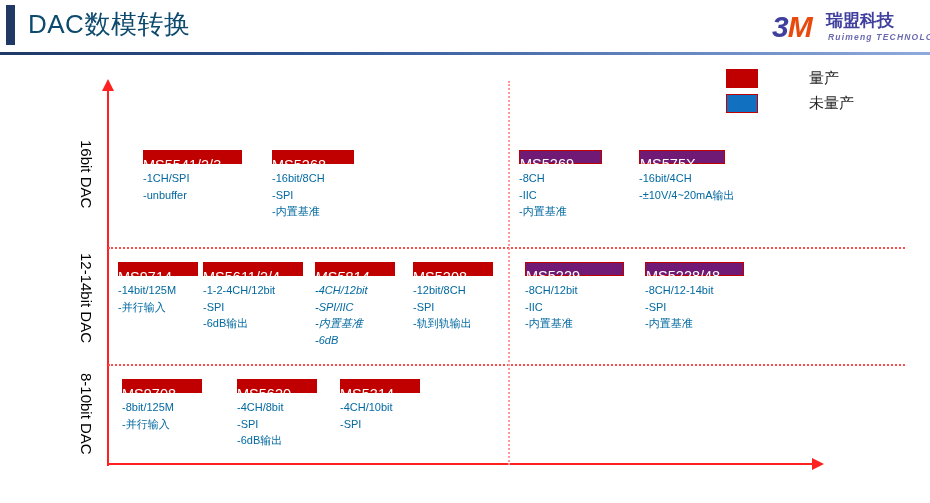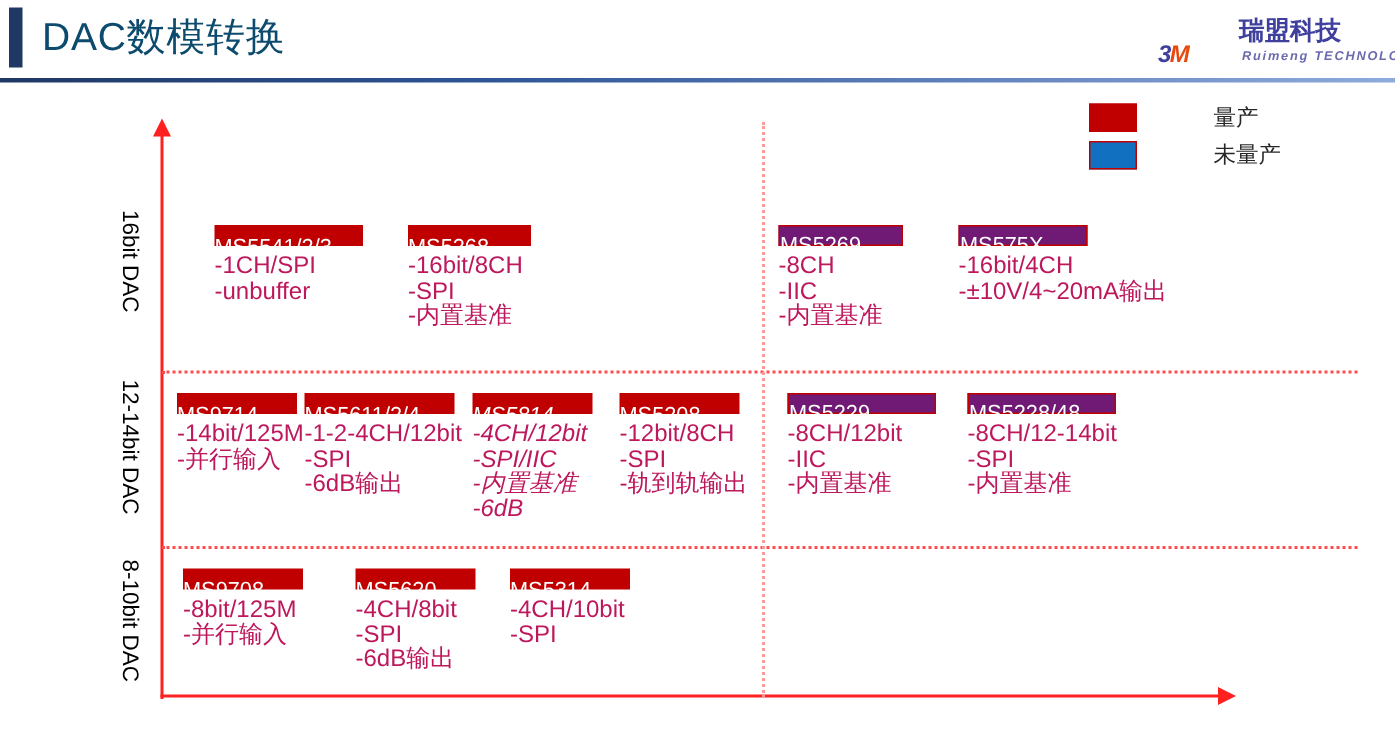--- a/index.html
+++ b/index.html
@@ -27,22 +27,22 @@
     letter-spacing:0.5px; white-space:nowrap;
   }
   #header-rule {
     position:absolute; left:0; top:52px; width:930px; height:3px;
     background: linear-gradient(to right, #1f3864 0%, #2f5597 35%, #8faadc 100%);
   }
 
   
   #logo { position:absolute; right:10px; top:8px; width:148px; height:38px; }
   #logo-mark {
-    position:absolute; left:0; top:20px;
-    font-size:16px; font-weight:bold; font-style:italic;
+    position:absolute; left:0; top:2px;
+    font-size:30px; font-weight:bold; font-style:italic;
     color:#e8490f; letter-spacing:-1px;
   }
   #logo-mark .blue { color:#3f3f9e; }
   #logo-cn {
     position:absolute; left:54px; top:1px;
     font-size:17px; font-weight:bold; color:#3f3f9e;
     letter-spacing:0px; white-space:nowrap;
   }
   #logo-en {
     position:absolute; left:56px; top:24px;
@@ -102,21 +102,21 @@
   .card { position:absolute; }
   .chip {
     color:#ffffff; font-size:14.5px;
     text-align:left; line-height:30px; height:14px;
     white-space:nowrap;
   }
   .chip.red  { background:#c00000; }
   .chip.blue { background:#701a75; border:1.5px solid #c00000; line-height:27px; }
   .specs {
     margin-top:6px;
-    font-size:16px; color:#be185d;
+    font-size:11px; color:#0369a1;
     line-height:16.5px;
     white-space:nowrap;
   }
 </style>
 </head>
 <body>
 
 <div id="header">
   <div id="header-accent"></div>
   <div id="page-title">DAC数模转换</div>

